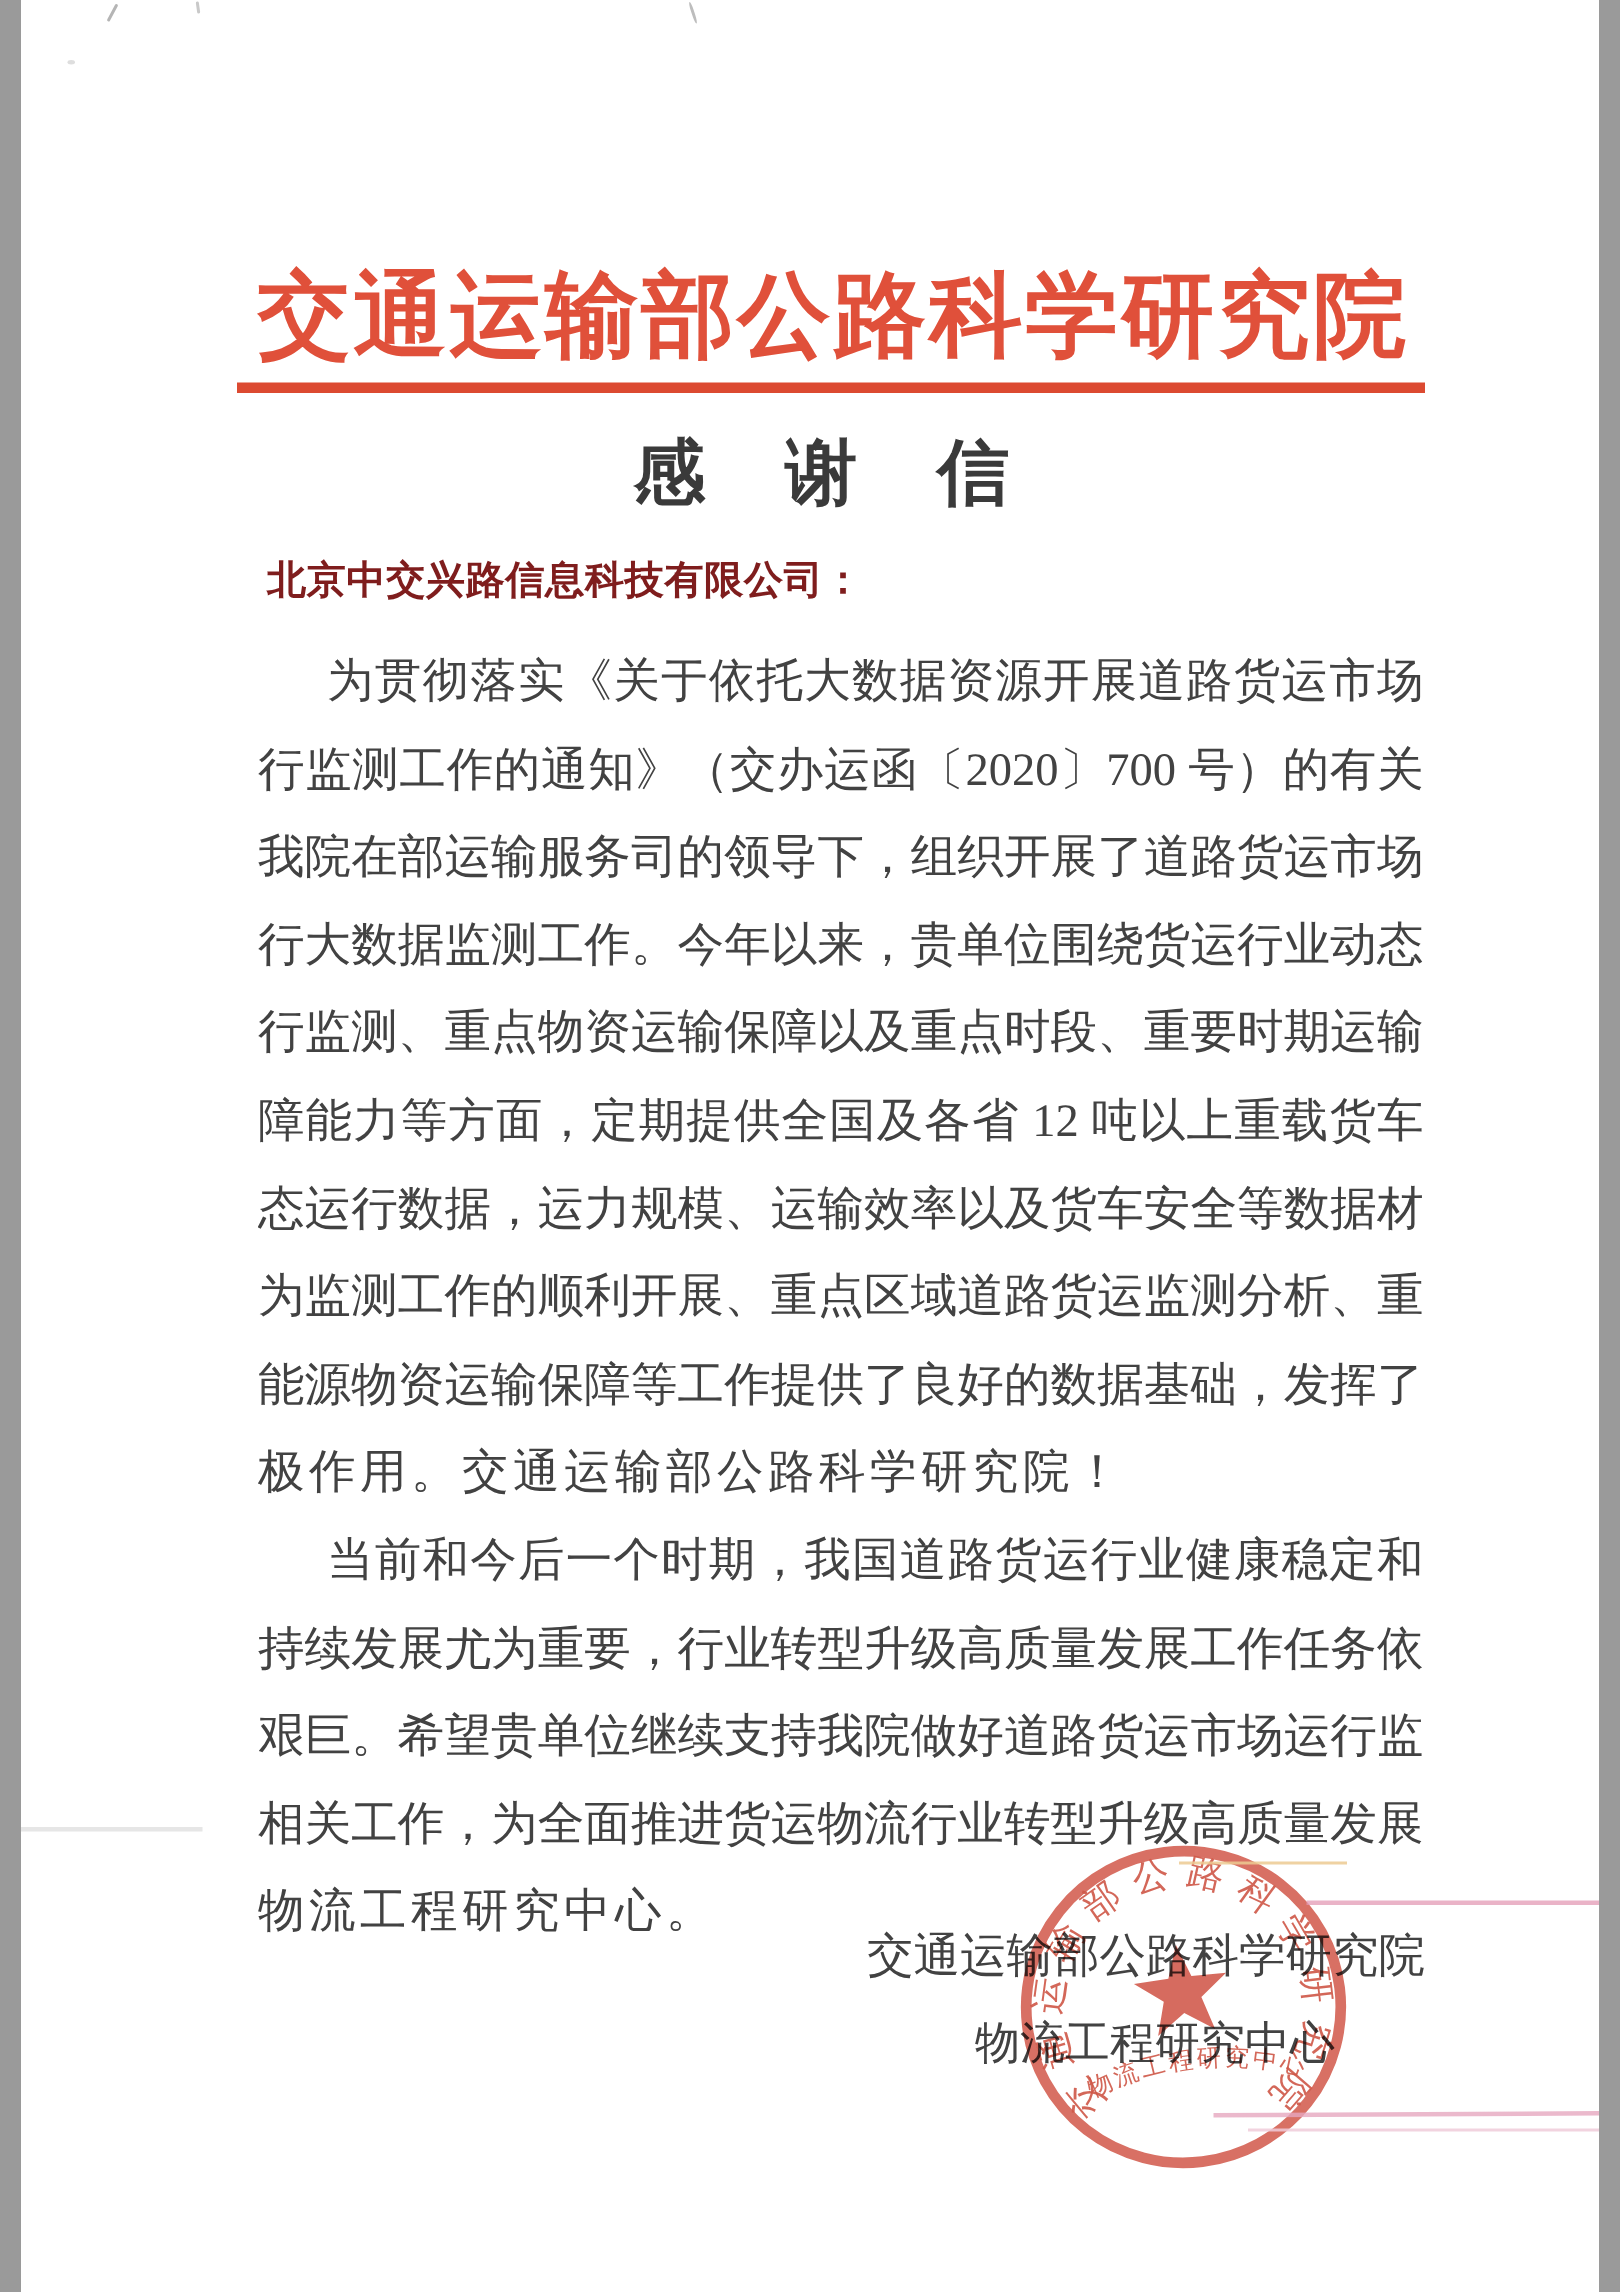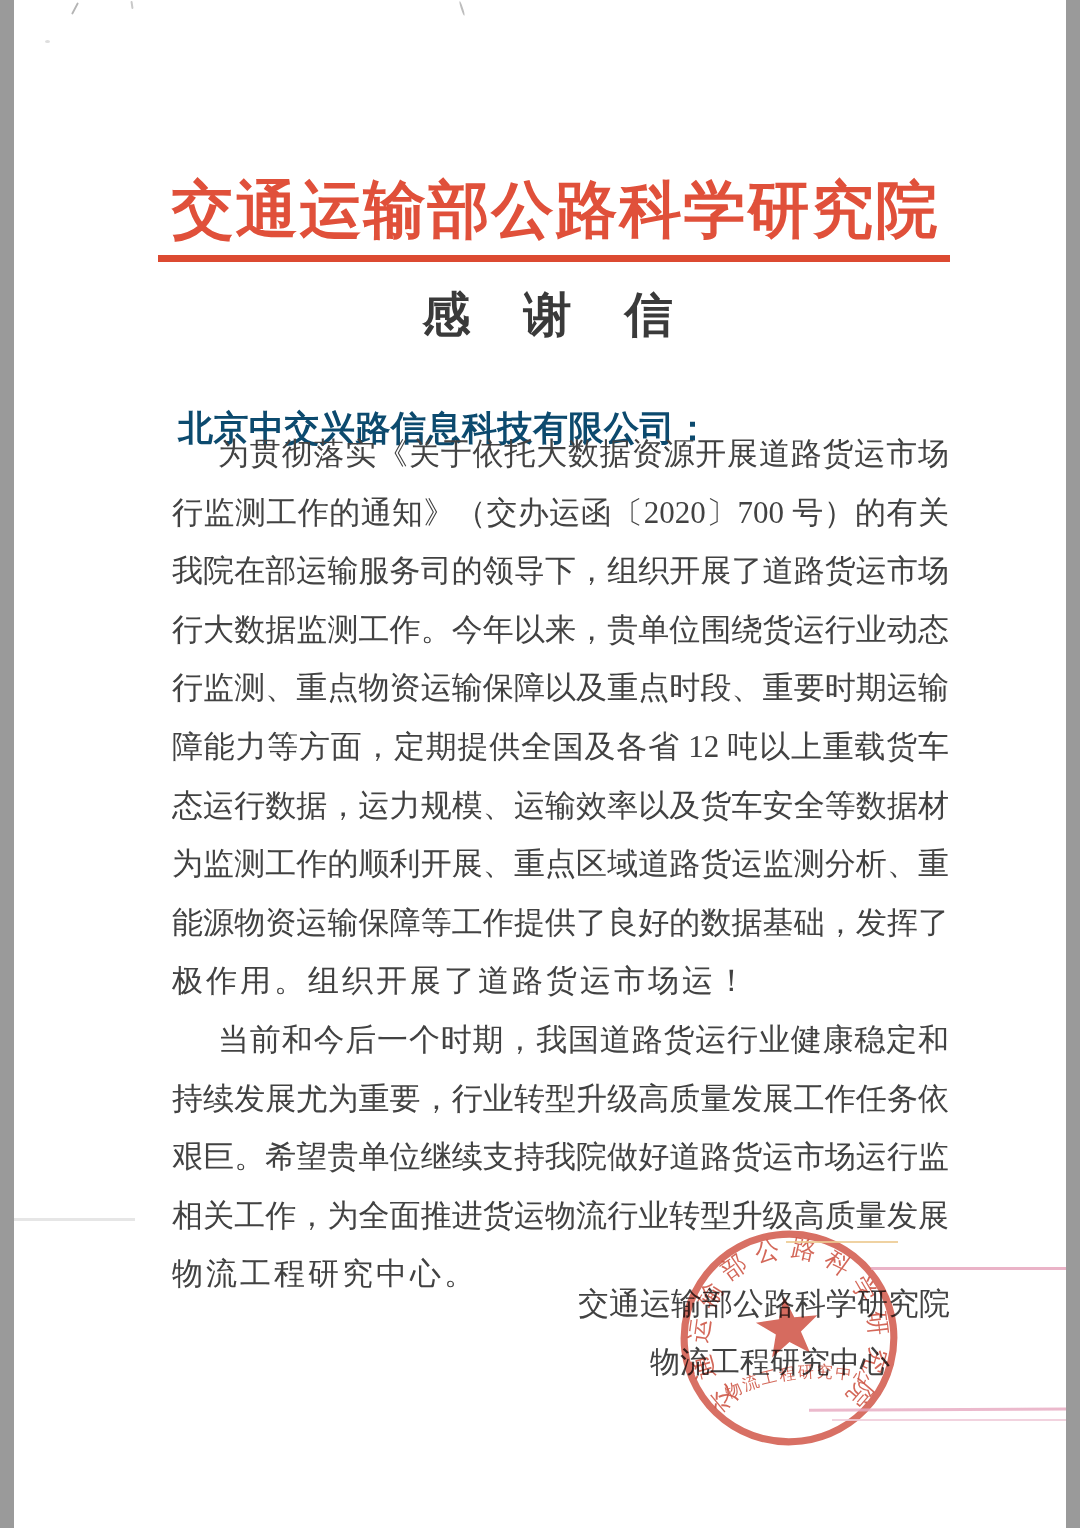--- a/index.html
+++ b/index.html
@@ -31,26 +31,25 @@
     text-align:center;
     font-size:48px;font-weight:600;
     letter-spacing:16px;word-spacing:8px;
     color:#3a3a3a;
     font-family:"Liberation Sans","DejaVu Sans",sans-serif;
     white-space:nowrap;
   }
   
   .salutation{
     position:absolute;left:164px;top:369px;
-    font-size:35px;font-weight:bold;
-    color:#0c4a6e;
+    font-size:26px;font-weight:bold;
+    color:#7f1d1d;
     font-family:"Liberation Sans","DejaVu Sans",sans-serif;
     letter-spacing:0.5px;
     white-space:nowrap;
-    margin-top:36px;
   }
   
   .body-block{
     position:absolute;left:158px;top:425px;width:777px;
   }
   .body-line{
     height:58.6px;line-height:58.6px;
     font-size:31px;
     color:#424242;
     text-align:justify;
@@ -106,21 +105,21 @@
   <div class="body-block">
     <div class="body-line indent">为贯彻落实《关于依托大数据资源开展道路货运市场运</div>
     <div class="body-line">行监测工作的通知》（交办运函〔2020〕700 号）的有关要求，</div>
     <div class="body-line">我院在部运输服务司的领导下，组织开展了道路货运市场运</div>
     <div class="body-line">行大数据监测工作。今年以来，贵单位围绕货运行业动态运</div>
     <div class="body-line">行监测、重点物资运输保障以及重点时段、重要时期运输保</div>
     <div class="body-line">障能力等方面，定期提供全国及各省 12 吨以上重载货车动</div>
     <div class="body-line">态运行数据，运力规模、运输效率以及货车安全等数据材料，</div>
     <div class="body-line">为监测工作的顺利开展、重点区域道路货运监测分析、重点</div>
     <div class="body-line">能源物资运输保障等工作提供了良好的数据基础，发挥了积</div>
-    <div class="body-line para-end">极作用。组织开展了道路货运市场运！</div>
+    <div class="body-line para-end">极作用。交通运输部公路科学研究院！</div>
     <div class="body-line indent">当前和今后一个时期，我国道路货运行业健康稳定和可</div>
     <div class="body-line">持续发展尤为重要，行业转型升级高质量发展工作任务依然</div>
     <div class="body-line">艰巨。希望贵单位继续支持我院做好道路货运市场运行监测</div>
     <div class="body-line">相关工作，为全面推进货运物流行业转型升级高质量发展提</div>
     <div class="body-line para-end">物流工程研究中心。</div>
   </div>
 
   <div class="sig sig1">交通运输部公路科学研究院</div>
   <div class="sig sig2">物流工程研究中心</div>
 

